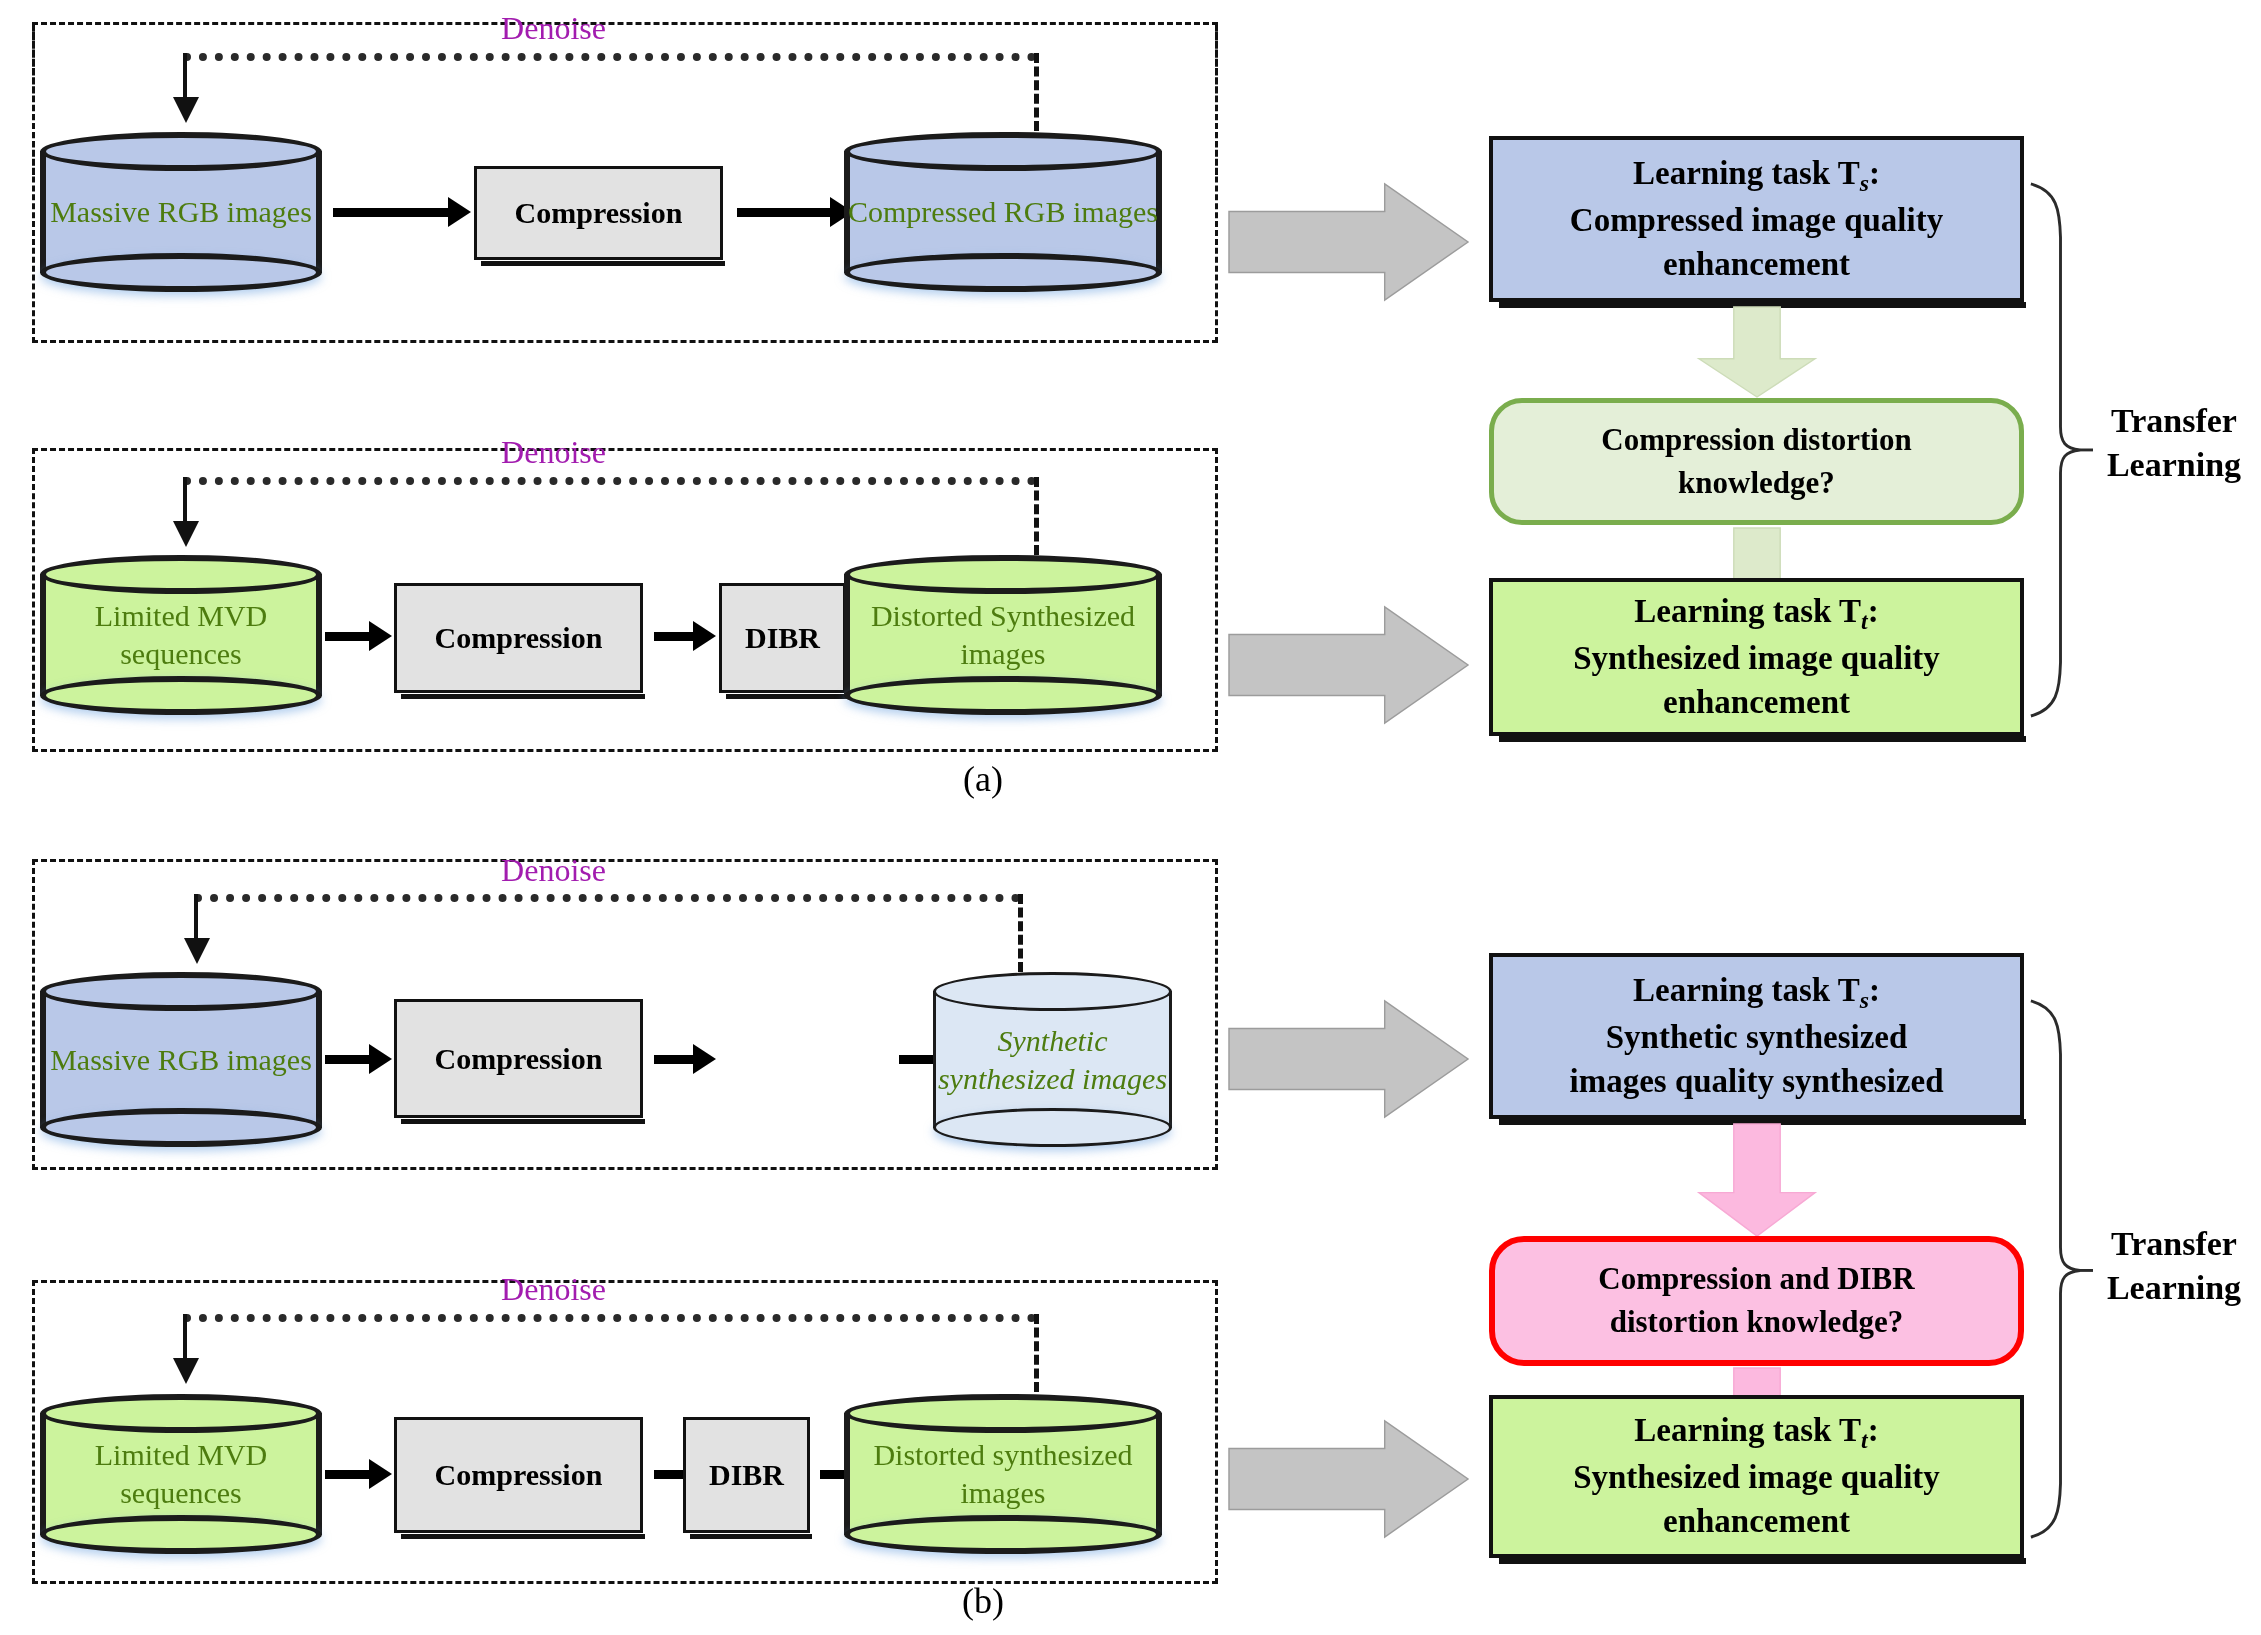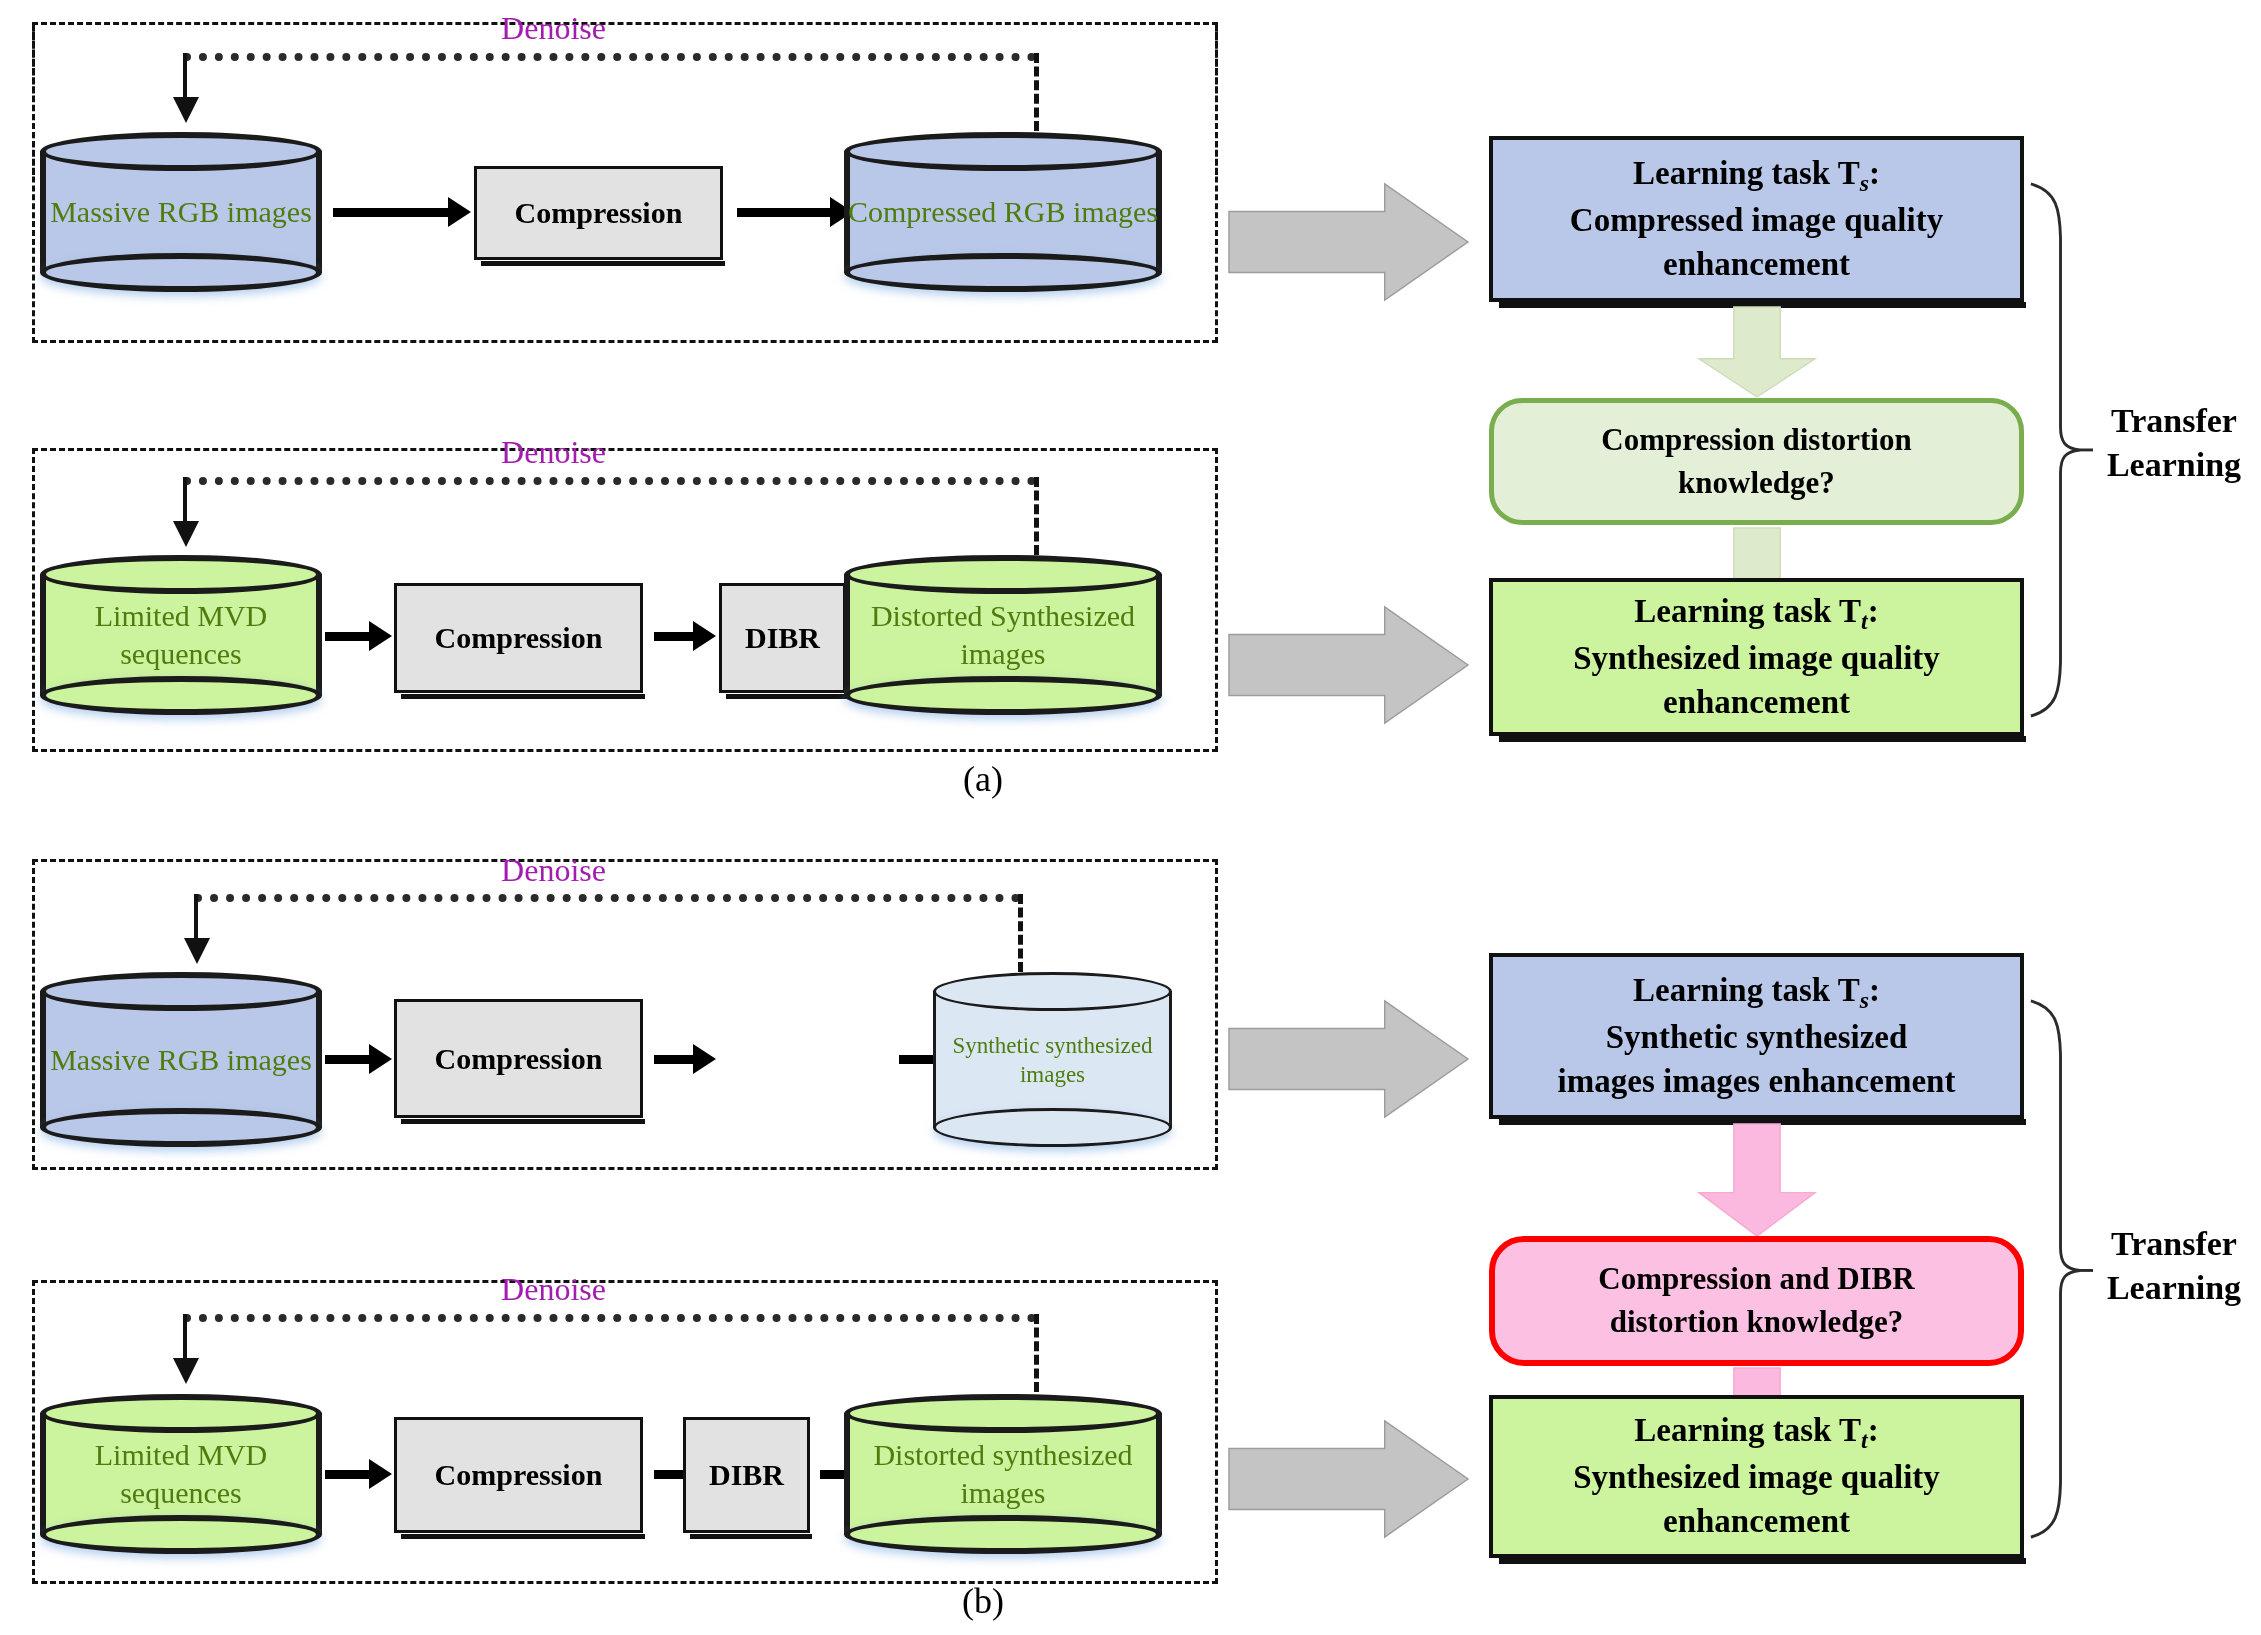--- a/index.html
+++ b/index.html
@@ -231,34 +231,34 @@
 
 <div class="sarrow" style="left:654px;top:1055px;width:40px;"></div>
 
 
 <div class="sarrow" style="left:899px;top:1055px;width:40px;"></div>
 
 <div class="cyl thin" style="left:933px;top:972px;width:239px;height:175px;">
   <div class="body" style="background:#dce7f4;"></div>
   <div class="top" style="background:#dce7f4;"></div>
   <div class="bottom" style="background:#dce7f4;"></div>
-  <div class="lbl" style="font-size:23px;">Synthetic synthesized images</div>
+  <div class="lbl" style="font-size:30px;font-style:italic;">Synthetic synthesized images</div>
 </div>
 
 <div class="bigarrow" style="left:1229px;top:1001px;width:239px;height:116px;">
   <svg viewBox="0 0 330 160" preserveAspectRatio="none">
     <polygon points="0,38 215,38 215,0 330,80 215,160 215,122 0,122" fill="#c4c4c4" stroke="#9c9c9c" stroke-width="2"></polygon>
   </svg>
 </div>
 
 <div class="taskbox" style="left:1489px;top:953px;width:535px;height:166px;background:#b9c8e8;font-size:33px;">
   <div>
     <span>Learning task T</span><span class="ital sub">s</span><span>:</span><br>
     <span>Synthetic synthesized</span><br>
-    <span>images images enhancement</span>
+    <span>images quality synthesized</span>
   </div>
 </div>
 
 <div class="vfat" style="left:1699px;top:1124px;width:116px;height:112px;">
   <svg viewBox="0 0 160 155" preserveAspectRatio="none">
     <polygon points="48,0 112,0 112,95 160,95 80,155 0,95 48,95" fill="#fcb9df" stroke="#f7a9d4" stroke-width="2"></polygon>
   </svg>
 </div>
 
 <div class="knowbox" style="left:1489px;top:1236px;width:535px;height:130px;background:#fcc0e2;

